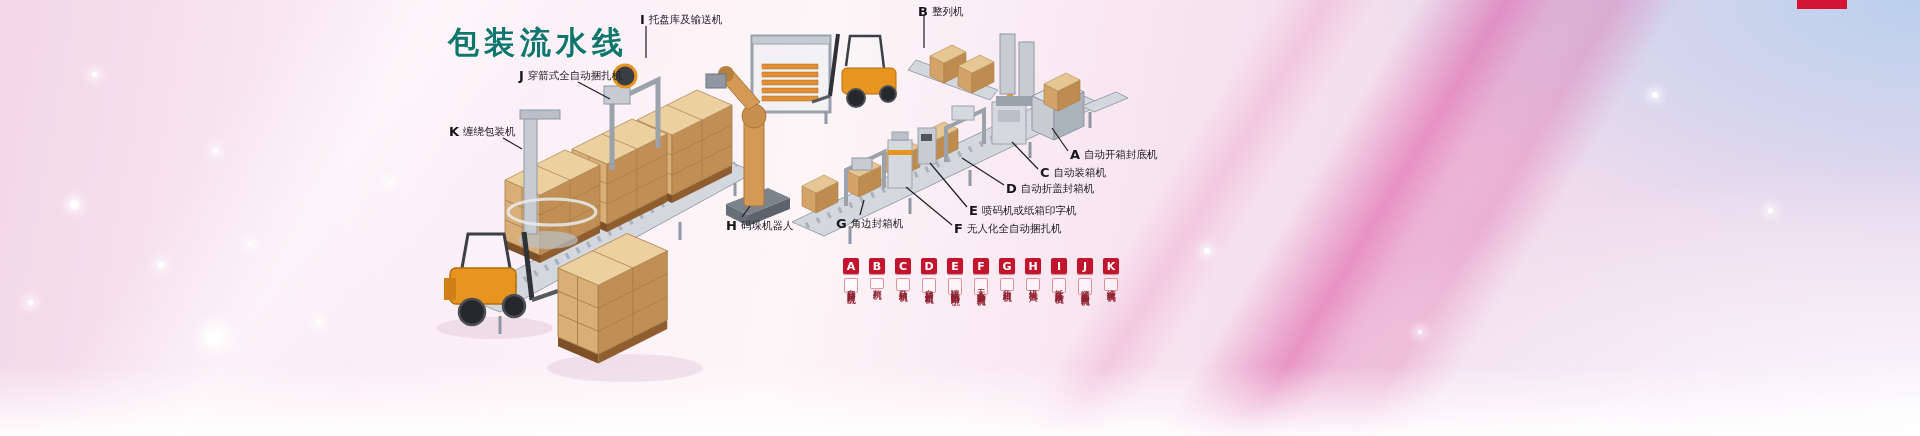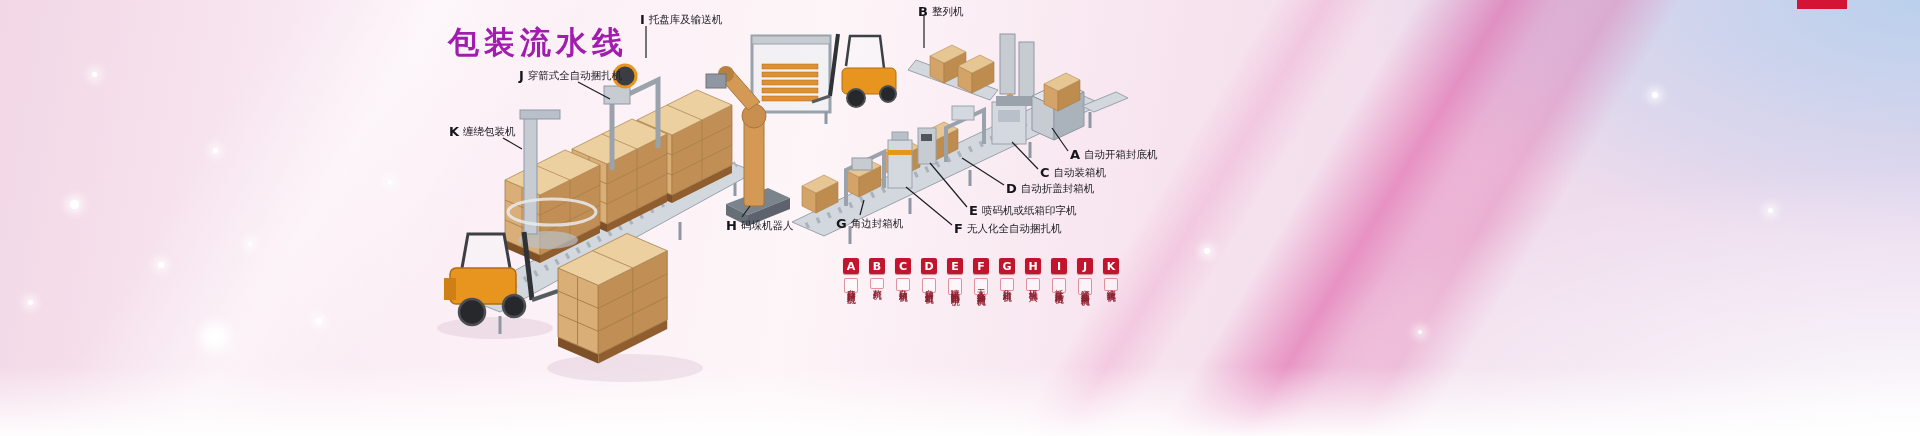--- a/index.html
+++ b/index.html
@@ -10,21 +10,21 @@
   .swoosh{position:absolute;top:-200px;height:840px;transform:rotate(31deg);transform-origin:center;}
   .swoosh-1{left:1300px;width:170px;background:linear-gradient(90deg,rgba(226,84,162,0) 0%,rgba(219,70,153,0.5) 45%,rgba(226,84,162,0) 100%);}
   .swoosh-2{left:1430px;width:110px;background:linear-gradient(90deg,rgba(226,84,162,0),rgba(222,90,160,0.35),rgba(226,84,162,0));}
   .swoosh-3{left:1150px;width:90px;background:linear-gradient(90deg,rgba(230,120,180,0),rgba(228,110,175,0.22),rgba(230,120,180,0));}
   .swoosh-left{position:absolute;left:180px;top:-200px;width:260px;height:840px;transform:rotate(31deg);background:linear-gradient(90deg,rgba(255,255,255,0),rgba(255,255,255,0.5),rgba(255,255,255,0));}
   .bg-white-bottom{position:absolute;left:0;bottom:0;width:100%;height:70px;background:linear-gradient(to top,rgba(255,255,255,0.95),rgba(255,255,255,0));}
   .bg-white-br{position:absolute;right:0;bottom:0;width:800px;height:320px;background:radial-gradient(ellipse at 100% 100%,rgba(255,255,255,0.9),rgba(255,255,255,0) 60%);}
   .sparkle{position:absolute;border-radius:50%;background:#fff;box-shadow:0 0 10px 4px rgba(255,255,255,0.85);}
   .sparkle.glow{filter:blur(5px);}
   .top-right-bar{position:absolute;left:1797px;top:0;width:50px;height:9px;background:#d31434;}
-  .page-title{position:absolute;left:448px;top:22px;font-size:31px;font-weight:700;letter-spacing:5px;color:#a21caf;text-shadow:1px 1px 0 rgba(255,255,255,0.55);}
+  .page-title{position:absolute;left:448px;top:22px;font-size:31px;font-weight:700;letter-spacing:5px;color:#0f766e;text-shadow:1px 1px 0 rgba(255,255,255,0.55);}
   .scene{position:absolute;left:0;top:0;width:1920px;height:436px;}
   .callout{position:absolute;display:flex;align-items:center;gap:4px;white-space:nowrap;}
   .co-letter{font-weight:700;font-size:13px;color:#15151a;}
   .co-label{font-size:10.5px;color:#1c1c22;}
   .legend{position:absolute;left:843px;top:258px;display:flex;gap:10px;align-items:flex-start;}
   .legend-item{display:flex;flex-direction:column;align-items:center;width:16px;}
   .legend-letter{width:16px;height:16px;background:#c3142d;color:#fff;font-size:11px;font-weight:700;display:flex;align-items:center;justify-content:center;border-radius:2px;box-shadow:0 1px 1px rgba(120,10,30,0.4);}
   .legend-label{writing-mode:vertical-rl;text-orientation:upright;font-size:9px;line-height:1.15;letter-spacing:1px;color:#8d1f2f;border:1px solid rgba(195,20,45,0.45);background:rgba(255,255,255,0.5);padding:3px 1px;margin-top:4px;border-radius:2px;}
 </style>
 </head>

